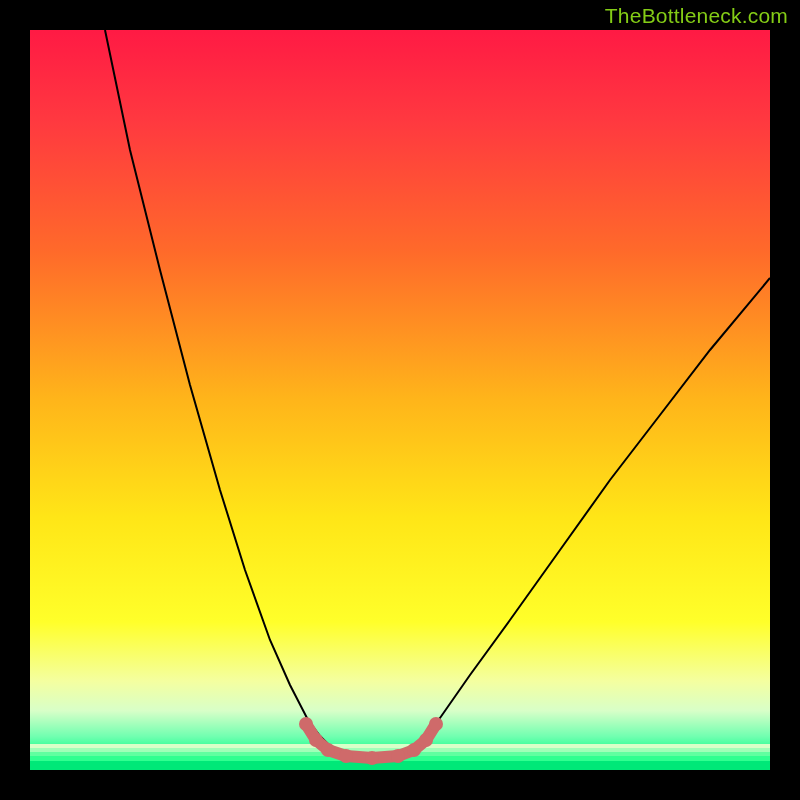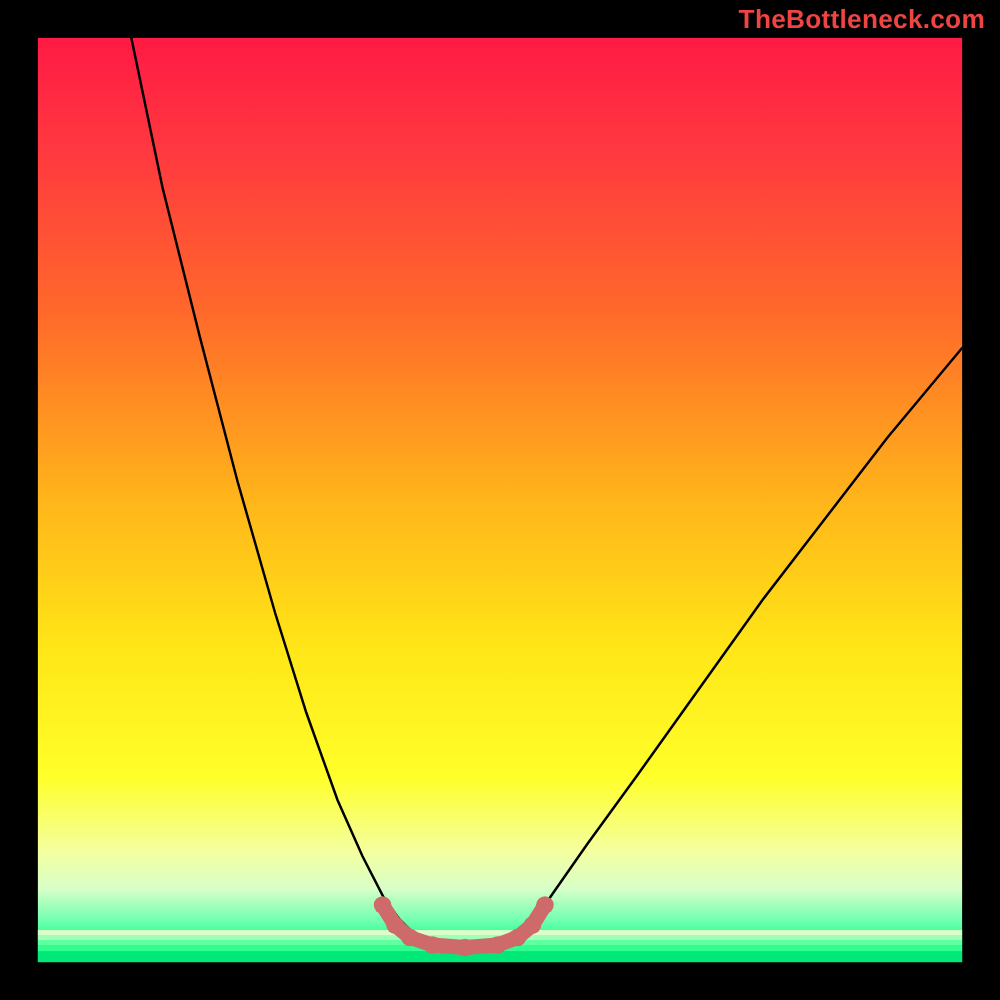--- a/index.html
+++ b/index.html
@@ -14,23 +14,23 @@
   .frame {
     position: relative;
     width: 800px;
     height: 800px;
     background: #000000;
   }
   .watermark {
     position: absolute;
     top: 4px;
     right: 12px;
-    color: #ef4444;
+    color: #84cc16;
     font-size: 21px;
-    font-weight: 700;
+    font-weight: 400;
     letter-spacing: 0.2px;
     z-index: 10;
     user-select: none;
   }
   .plot-area {
     position: absolute;
     left: 30px;
     top: 30px;
     width: 740px;
     height: 740px;

